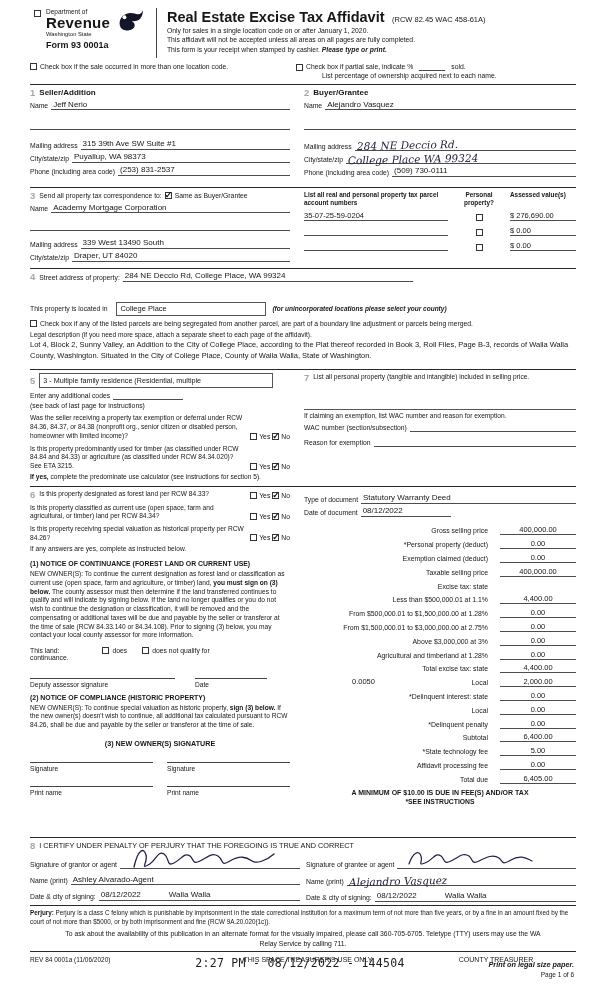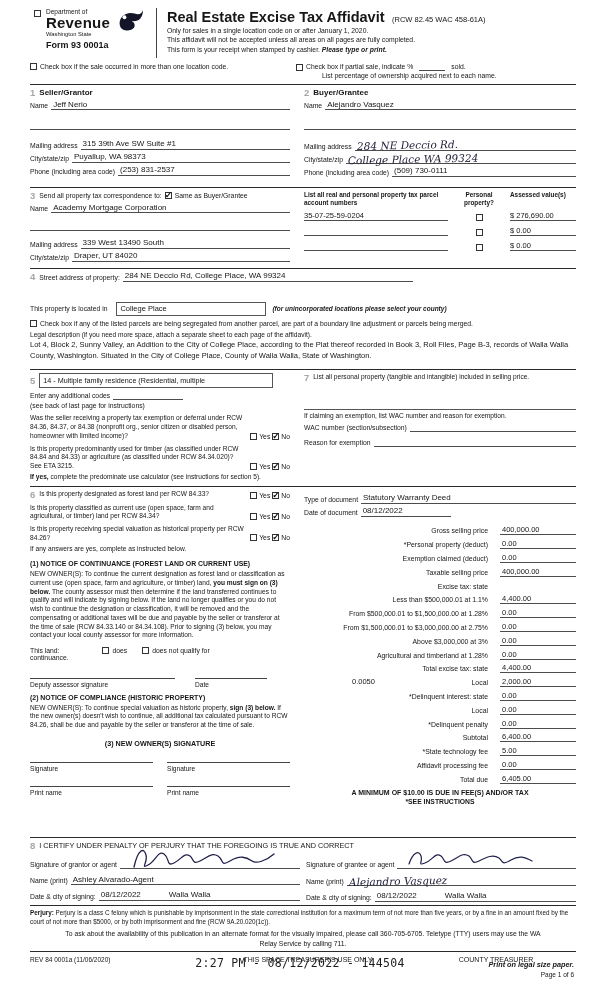--- a/index.html
+++ b/index.html
@@ -76,21 +76,21 @@
 
 .landrow{display:flex;align-items:center;font-size:6.8px;margin-top:7px;gap:3px}
 .sigcell{border-top:1px solid #444;font-size:6.6px;padding-top:2px}
 .deprow{display:flex;gap:20px;margin-top:15px}
 .n3t{font-size:7.2px;font-weight:700;text-align:center;margin-top:9px}
 .sigpair{display:flex;gap:14px;margin-top:14px}
 .sigpair .sigcell{flex:1}
 
 .trow{display:flex;align-items:flex-end;min-height:13.8px;position:relative}
 .tlbl{flex:1;text-align:right;font-size:6.9px;line-height:1.15;padding-right:12px}
-.tval{width:76px;border-bottom:1px solid #4c4c4c;text-align:left;font-size:7.5px;padding:0 2px;min-height:10px;flex:none}
+.tval{width:76px;border-bottom:1px solid #4c4c4c;text-align:center;font-size:7.5px;padding:0 2px;min-height:10px;flex:none}
 .tval.noline{border-bottom:none}
 .tpre{position:absolute;left:48px;bottom:1px;font-size:7.5px}
 .minnote{font-size:7px;font-weight:700;text-align:center;margin-top:5px}
 .seeinstr{font-size:6.8px;font-weight:700;text-align:center;margin-top:2px}
 
 .certline{display:flex;align-items:center;margin-top:2px}
 .certtext{font-size:7.3px;font-weight:400}
 .cols8{display:flex;gap:6px;margin-top:3px}
 .c8{flex:1;min-width:0}
 .sigul{position:relative;overflow:visible}
@@ -156,21 +156,21 @@
       <div class="chknote">List percentage of ownership acquired next to each name.</div>
     </div>
   </div>
 
   <div class="hrule"></div>
 
   <div class="cols s12">
     <div class="cL">
       <div class="f" style="align-items:center;margin-top:0">
         <span class="sn">1</span>
-        <span class="sectitle">Seller/Grantor</span>
+        <span class="sectitle">Seller/Addition</span>
       </div>
       <div class="f">
           <span class="lbl">Name</span>
           <span class="ul">
             <span class="val">Jeff Nerio</span>
           </span>
         </div>
       <div class="f" style="margin-top:11px">
           <span class="ul"></span>
         </div>
@@ -312,21 +312,21 @@
     <div class="leglbl">Legal description (if you need more space, attach a separate sheet to each page of the affidavit).</div>
     <div class="legtext">Lot 4, Block 2, Sunny Valley, an Addition to the City of College Place, according to the Plat thereof recorded in Book 3, Roll Files, Page B-3, records of Walla Walla County, Washington. Situated in the City of College Place, County of Walla Walla, State of Washington.</div>
   </div>
 
   <div class="hrule"></div>
 
   <div class="cols s57">
     <div class="cL">
       <div class="coderow">
         <span class="sn">5</span>
-        <span class="codebox">14 - Multiple family residence (Residential, multiple</span>
+        <span class="codebox">3 - Multiple family residence (Residential, multiple</span>
       </div>
       <div class="f">
           <span class="lbl">Enter any additional codes</span>
           <span class="ul" style="max-width:70px"></span>
         </div>
       <div class="chktext" style="margin-top:2px">(see back of last page for instructions)</div>
       <div class="q">
         <div class="qt">Was the seller receiving a property tax exemption or deferral under RCW 84.36, 84.37, or 84.38 (nonprofit org., senior citizen or disabled person, homeowner with limited income)?</div>
         <div class="yn">
             <span class="cb"></span>

